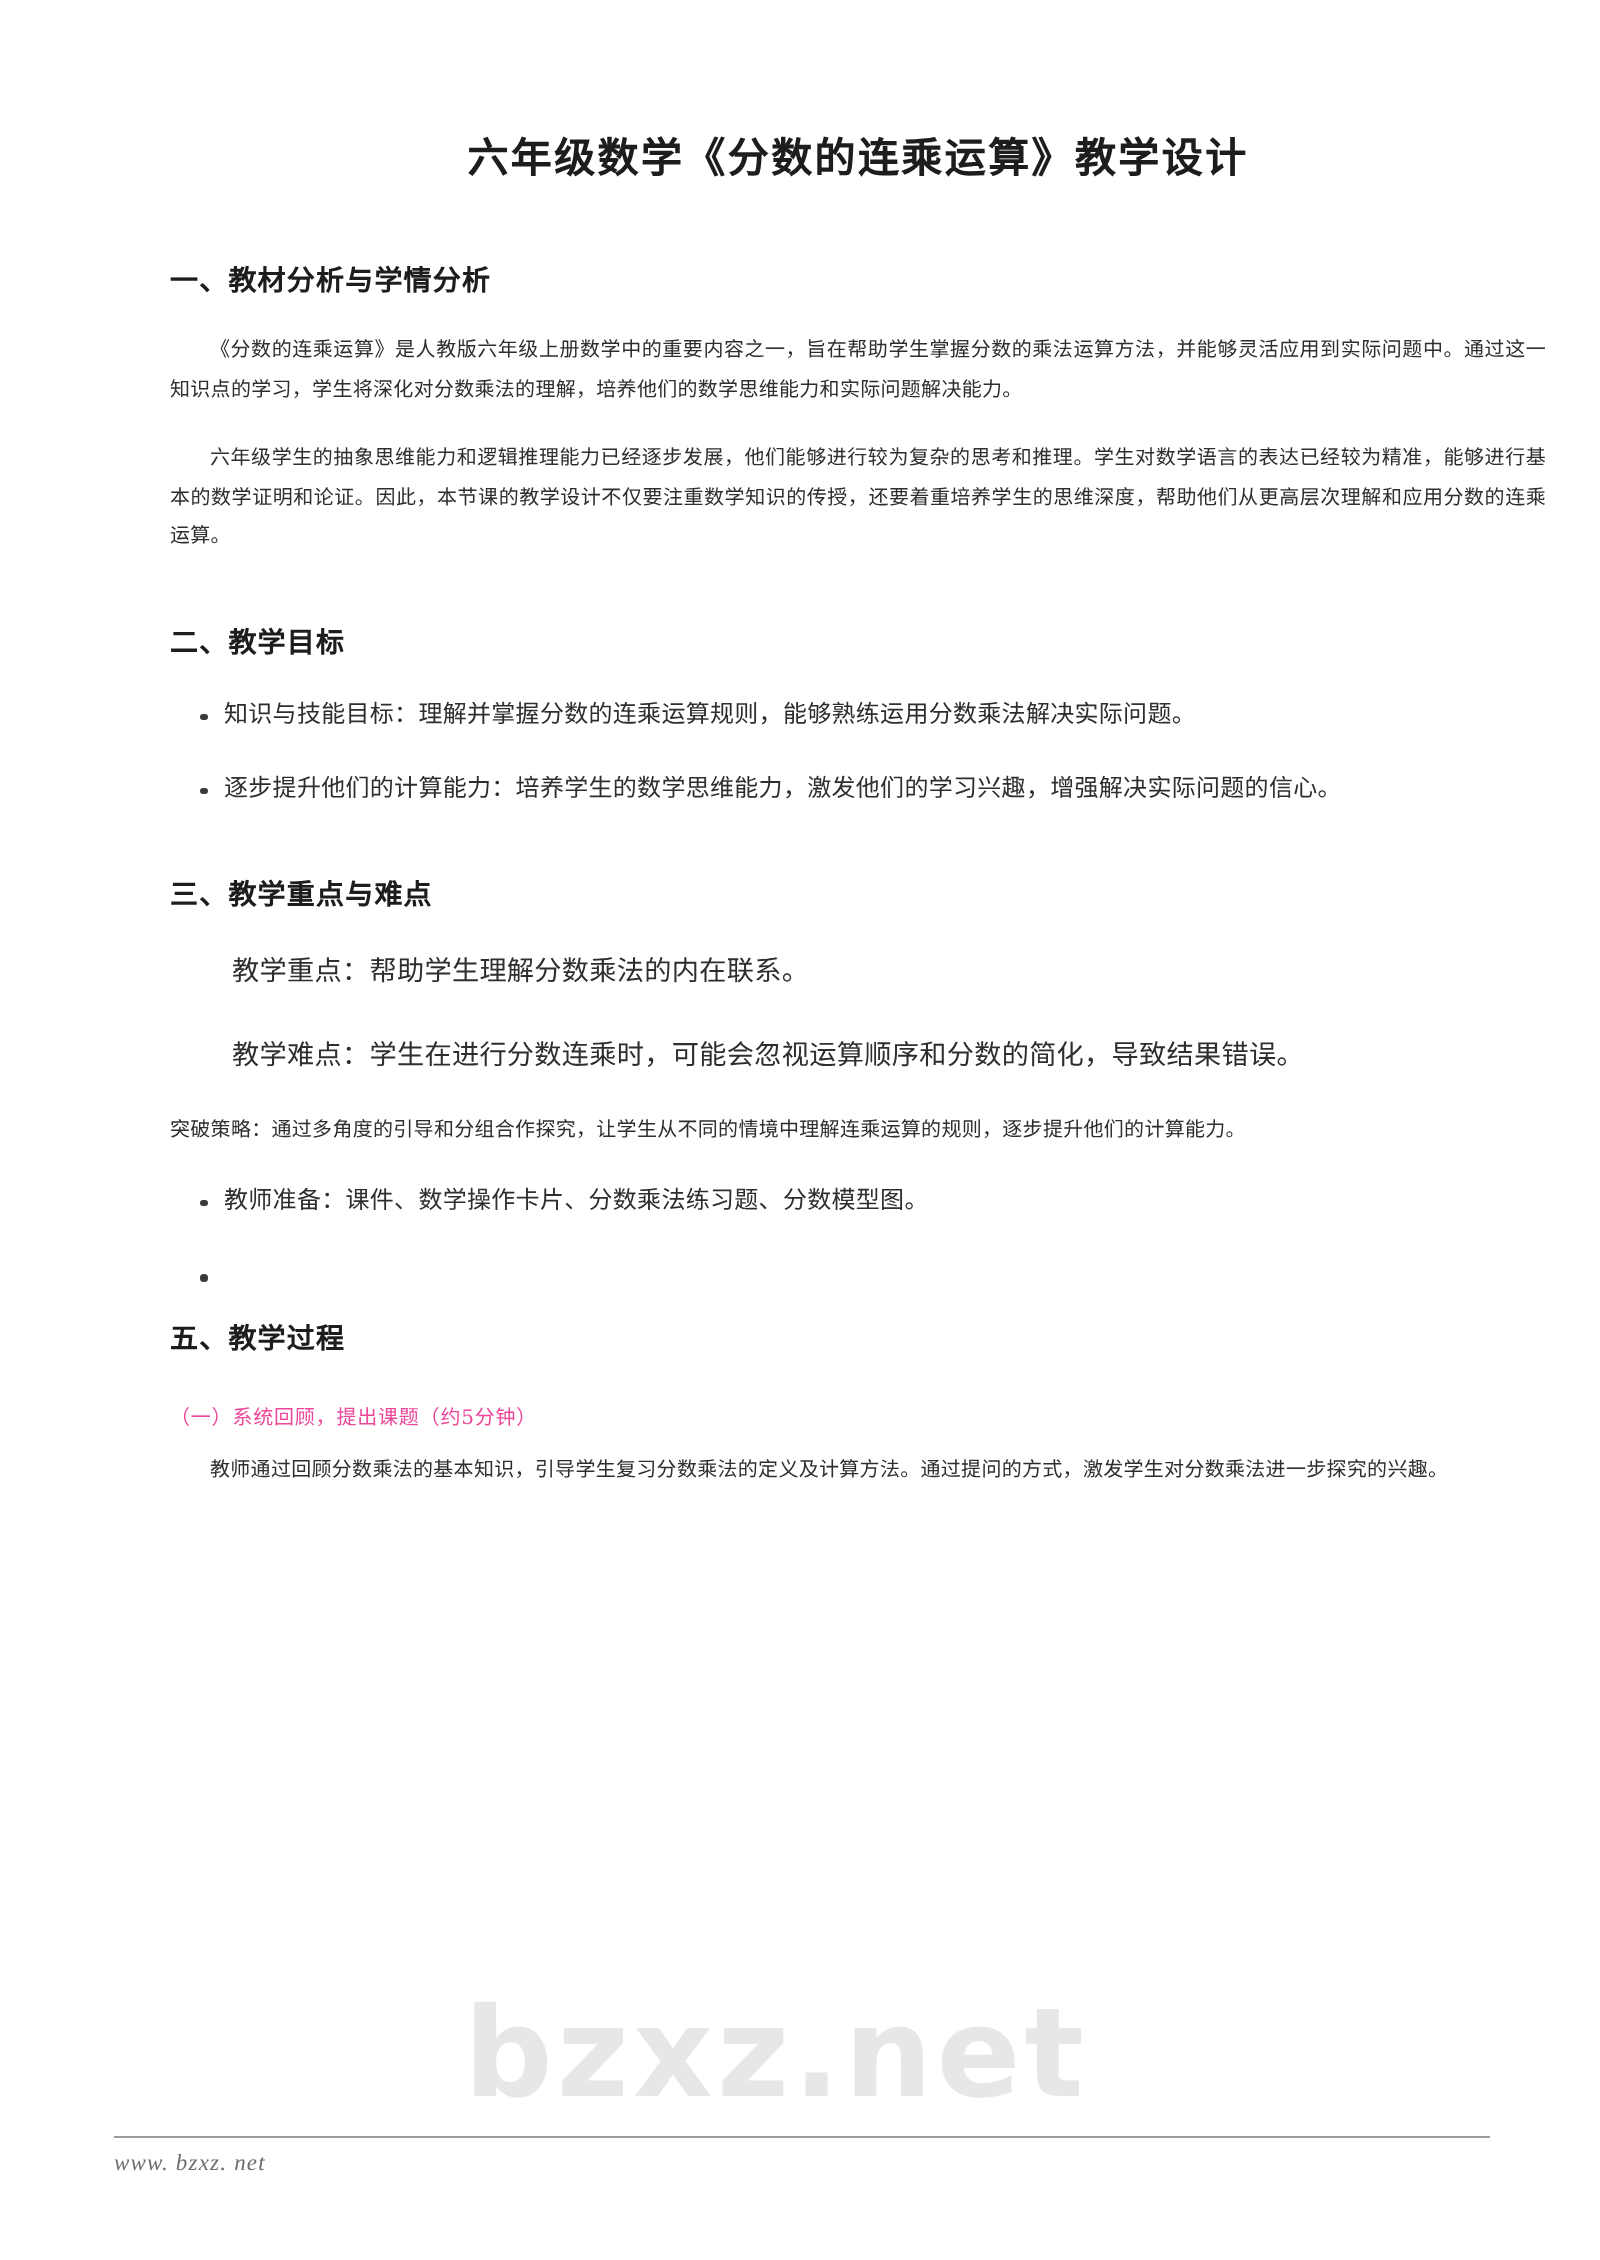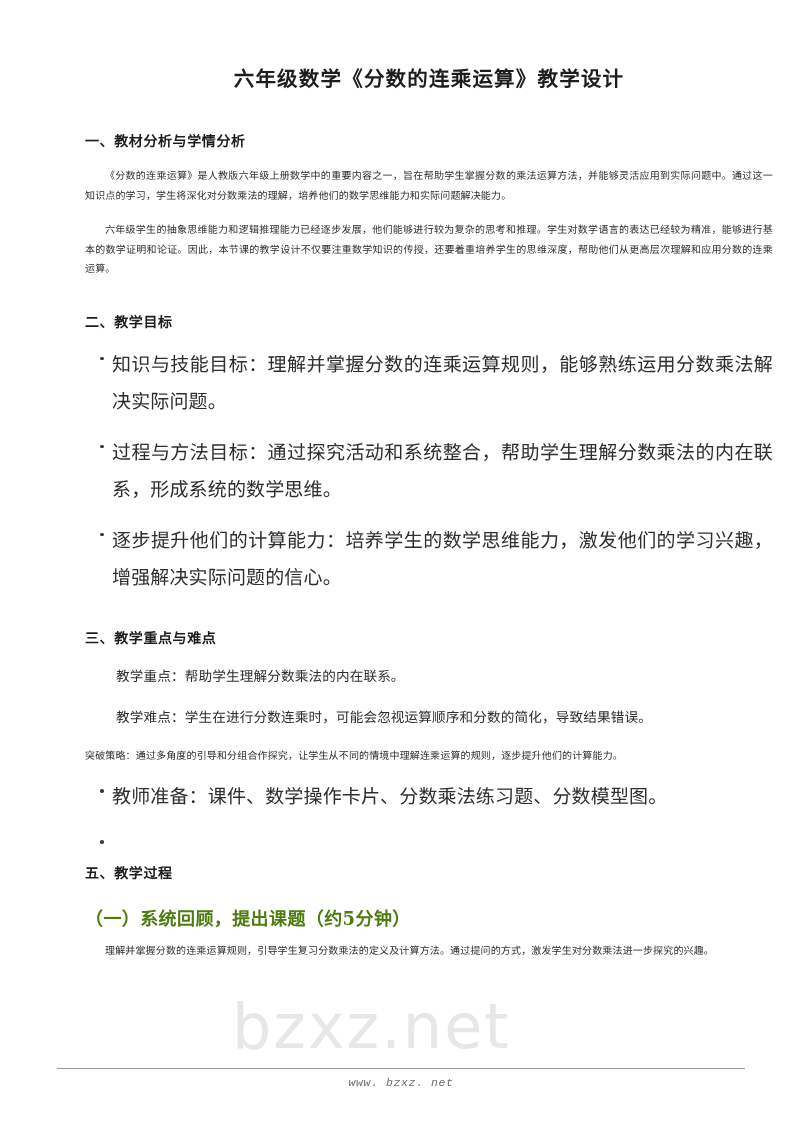--- a/index.html
+++ b/index.html
@@ -30,21 +30,21 @@
     width: 800px;
     margin-left: 28px;
   }
   
   .watermark {
     position: absolute;
     left: 232px;
     top: 990px;
     z-index: 1;
     font-family: "DejaVu Sans", "Liberation Sans", sans-serif;
-    font-weight: normal;
+    font-weight: bold;
     font-size: 62px;
     letter-spacing: 2px;
     color: #e7e7e7;
     user-select: none;
     white-space: nowrap;
   }
   
   .doc-title {
     margin: 0;
     padding-top: 62px;
@@ -66,23 +66,23 @@
   }
   .sp-1 { padding-top: 39px; }
   .sp-2 { padding-top: 33px; }
   .sp-3 { padding-top: 32px; }
   .sp-4 { padding-top: 32px; }
   .sp-5 { padding-top: 34px; }
 
   .h-sub {
     margin: 0;
     padding-top: 21px;
-    font-size: 18px;
-    font-weight: bold;
-    color: #4d7c0f;
+    font-size: 10px;
+    font-weight: normal;
+    color: #ec4899;
     letter-spacing: 0.4px;
     line-height: 1.5;
   }
   
   .para {
     margin: 0;
     font-size: 10px;
     line-height: 1.95;
     color: #2e2e2e;
     text-align: justify;
@@ -97,21 +97,21 @@
   
   .bullets {
     margin: 0;
     padding: 13px 0 0 0;
     list-style: none;
   }
   .bullets li {
     position: relative;
     padding-left: 27px;
     margin-bottom: 14px;
-    font-size: 19px;
+    font-size: 12px;
     line-height: 1.95;
     color: #2e2e2e;
     text-align: justify;
     text-justify: inter-ideograph;
     letter-spacing: 0.15px;
   }
   .bullets li:last-child { margin-bottom: 0; }
   .bullets li .dot {
     position: absolute;
     left: 15px;
@@ -140,63 +140,62 @@
     z-index: 3;
   }
   .footer-rule {
     height: 0;
     border-top: 1.6px solid #9a9a9a;
     width: 100%;
   }
   .footer-text {
     margin: 0;
     padding-top: 7px;
-    text-align: center;
+    text-align: left;
     font-style: italic;
     font-size: 11.5px;
     color: #6d6d6d;
     letter-spacing: 0.6px;
-    font-family: Liberation Mono, monospace;
+    font-family: Liberation Serif, serif;
   }
 </style>
 </head>
 <body>
 
 <div class="page">
 
   <div class="watermark">bzxz.net</div>
 
   <div class="content">
 
     <h1 class="doc-title">六年级数学《分数的连乘运算》教学设计</h1>
 
     <h2 class="h-section sp-1">一、教材分析与学情分析</h2>
     <p class="para indent first">《分数的连乘运算》是人教版六年级上册数学中的重要内容之一，旨在帮助学生掌握分数的乘法运算方法，并能够灵活应用到实际问题中。通过这一知识点的学习，学生将深化对分数乘法的理解，培养他们的数学思维能力和实际问题解决能力。</p>
     <p class="para indent gap">六年级学生的抽象思维能力和逻辑推理能力已经逐步发展，他们能够进行较为复杂的思考和推理。学生对数学语言的表达已经较为精准，能够进行基本的数学证明和论证。因此，本节课的教学设计不仅要注重数学知识的传授，还要着重培养学生的思维深度，帮助他们从更高层次理解和应用分数的连乘运算。</p>
 
     <h2 class="h-section sp-2">二、教学目标</h2>
     <ul class="bullets">
       <li><span class="dot"></span><span>知识与技能目标：理解并掌握分数的连乘运算规则，能够熟练运用分数乘法解决实际问题。</span></li>
-      <li><span class="dot"></span><span>过程与方法目标：通过探究活动和系统整合，帮助学生理解分数乘法的内在联系，形成系统的数学思维。</span></li>
       <li><span class="dot"></span><span>逐步提升他们的计算能力：培养学生的数学思维能力，激发他们的学习兴趣，增强解决实际问题的信心。</span></li>
     </ul>
 
     <h2 class="h-section sp-3">三、教学重点与难点</h2>
     <p class="sub-para para first">教学重点：帮助学生理解分数乘法的内在联系。</p>
     <p class="sub-para para gap">教学难点：学生在进行分数连乘时，可能会忽视运算顺序和分数的简化，导致结果错误。</p>
     <p class="para gap">突破策略：通过多角度的引导和分组合作探究，让学生从不同的情境中理解连乘运算的规则，逐步提升他们的计算能力。</p>
 
     <ul class="bullets">
       <li><span class="dot"></span><span>教师准备：课件、数学操作卡片、分数乘法练习题、分数模型图。</span></li>
       <li><span class="dot"></span></li>
     </ul>
 
     <h2 class="h-section sp-5">五、教学过程</h2>
     <h3 class="h-sub">（一）系统回顾，提出课题（约5分钟）</h3>
-    <p class="para indent tight">理解并掌握分数的连乘运算规则，引导学生复习分数乘法的定义及计算方法。通过提问的方式，激发学生对分数乘法进一步探究的兴趣。</p>
+    <p class="para indent tight">教师通过回顾分数乘法的基本知识，引导学生复习分数乘法的定义及计算方法。通过提问的方式，激发学生对分数乘法进一步探究的兴趣。</p>
 
   </div>
 
   <div class="footer">
     <div class="footer-rule"></div>
     <p class="footer-text">www. bzxz. net</p>
   </div>
 
 </div>
 

